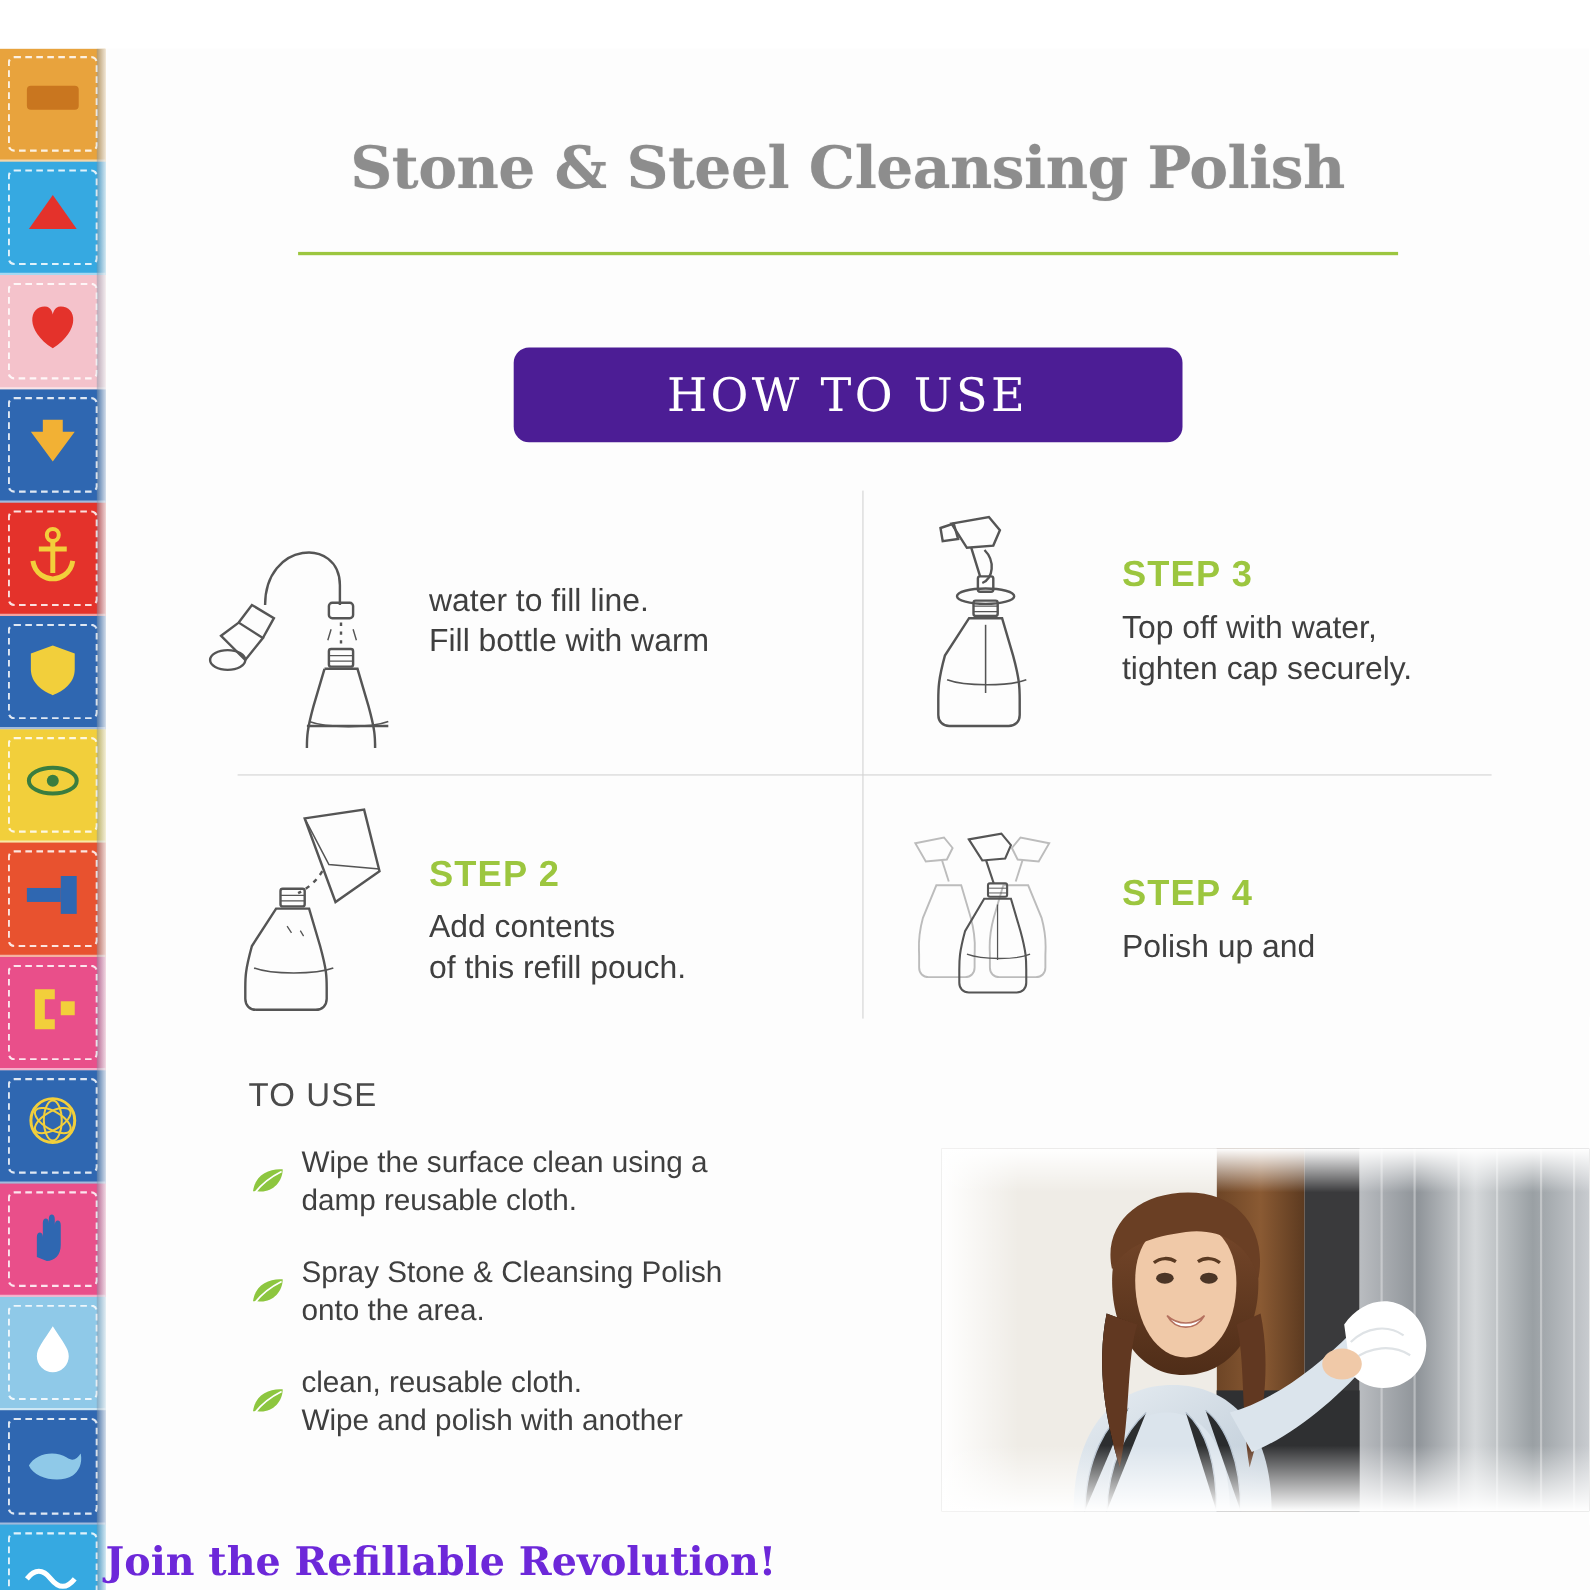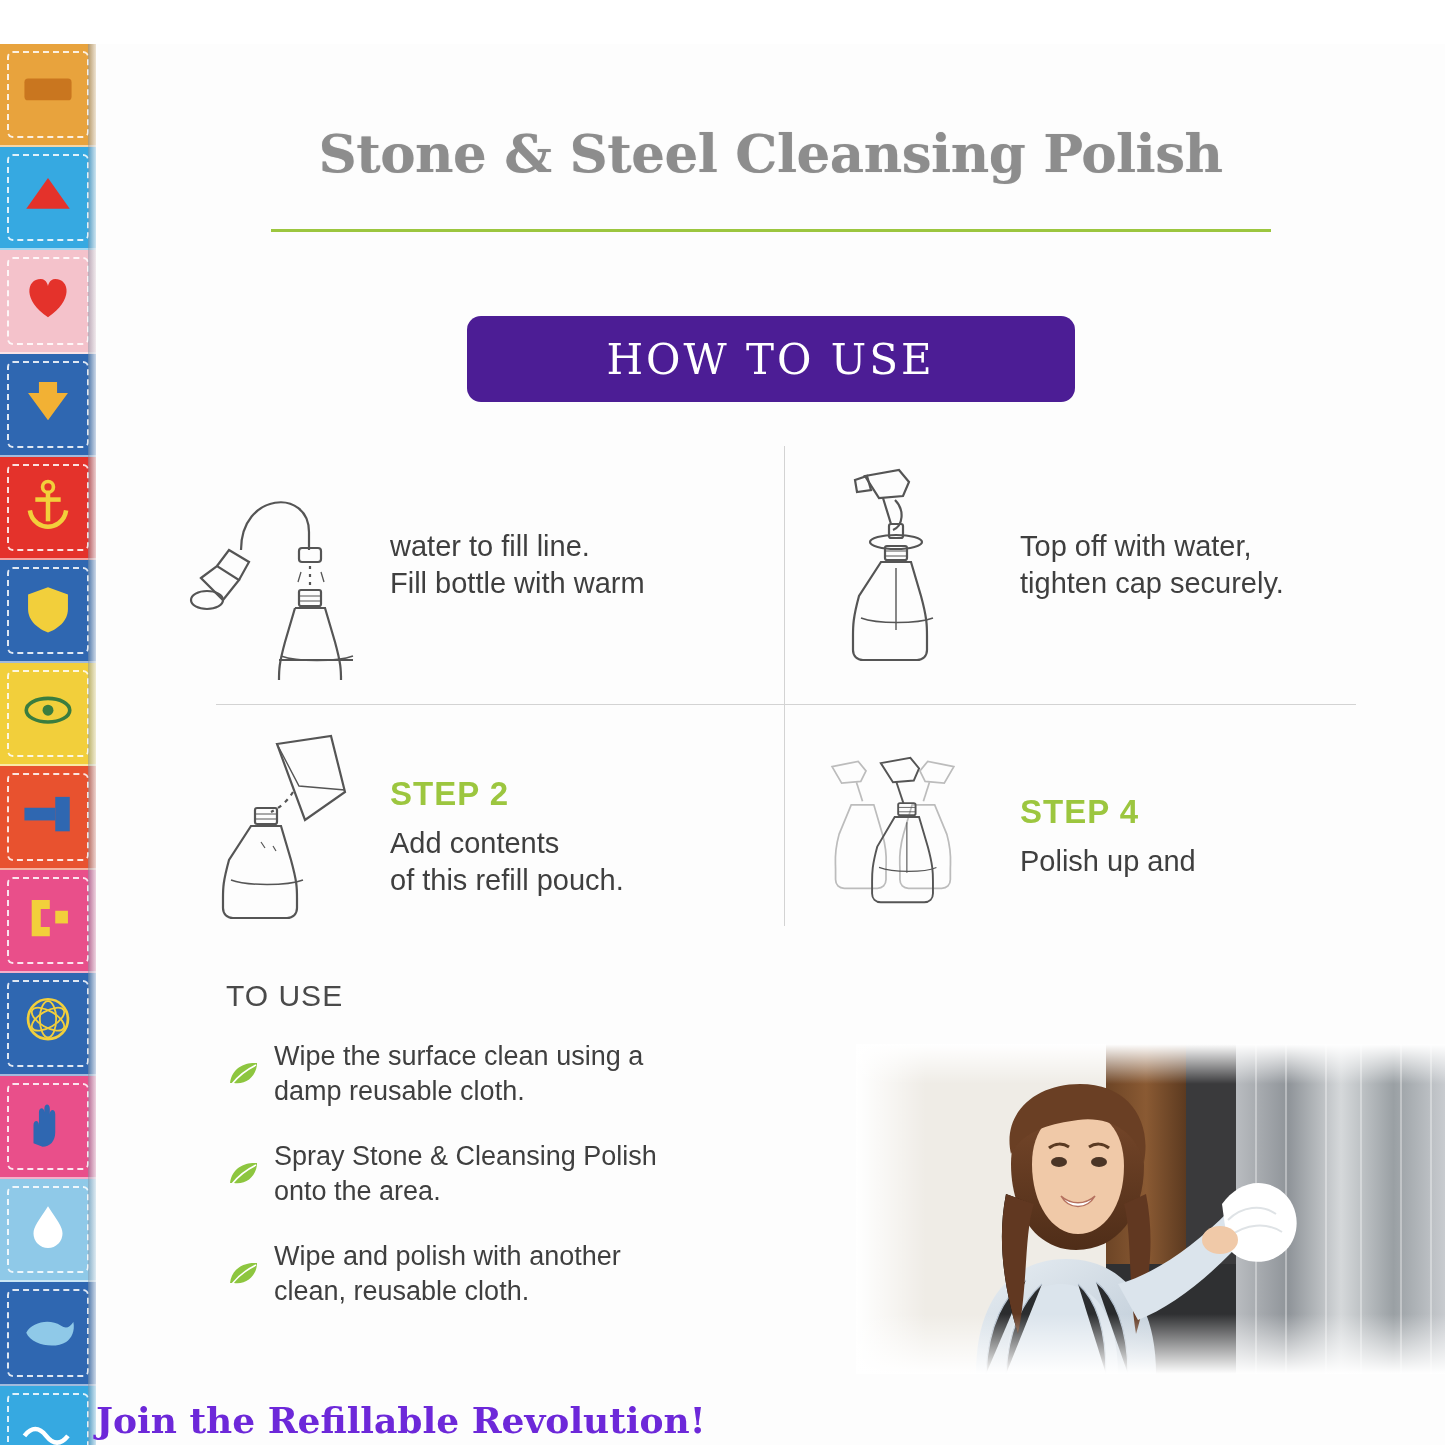--- a/index.html
+++ b/index.html
@@ -384,20 +384,21 @@
             <rect x="78" y="74" width="14" height="14" rx="2"></rect>
             <ellipse cx="85" cy="92" rx="26" ry="7"></ellipse>
             <rect x="74" y="96" width="22" height="14" rx="2"></rect>
             <path d="M74 101 h22 M74 106 h22" stroke-width="1"></path>
             <path d="M70 112 h30 l10 34 c6 22 6 30 6 40 v14 c0 6 -4 10 -10 10 h-54 c-6 0 -10 -4 -10 -10 v-14 c0 -10 0 -18 6 -40 z"></path>
             <path d="M85 118 l0 62" stroke-width="1.4"></path>
             <path d="M50 168 c16 6 56 6 72 0" stroke-width="1.5"></path>
           </svg>
         </div>
         <div class="step-text">
+          <div class="step-label">STEP 3</div>
           <div class="step-desc">Top off with water,</div>
           <div class="step-desc">tighten cap securely.</div>
         </div>
       </div>
 
       <div class="step s4">
         <div class="step-art">
           <svg width="230" height="230" viewBox="0 0 230 230" fill="none" stroke="#888" stroke-width="2">
             <g opacity="0.55">
               <path d="M30 34 l30 -6 9 11 -6 12 -22 2 z"></path>
@@ -457,22 +458,22 @@
       </div>
 
       <div class="bullet">
         <div class="leaf">
           <svg width="34" height="26" viewBox="0 0 34 26">
             <path d="M4 22 C6 6 20 1 31 2 C31 14 21 24 8 22 Z" fill="#8dc63f"></path>
             <path d="M6 23 C13 14 22 8 30 4" stroke="#ffffff" stroke-width="1.6" fill="none"></path>
           </svg>
         </div>
         <div class="bullet-text">
+          <div>clean, reusable cloth.</div>
           <div>Wipe and polish with another</div>
-          <div>clean, reusable cloth.</div>
         </div>
       </div>
     </div>
 
     <div class="photo">
       <svg width="590" height="330" viewBox="0 0 590 330" style="position:absolute;left:0;top:0;">
         <defs>
           <linearGradient id="fridge" x1="0" y1="0" x2="1" y2="0">
             <stop offset="0" stop-color="#b9bcc0"></stop>
             <stop offset="0.25" stop-color="#8f9499"></stop>

